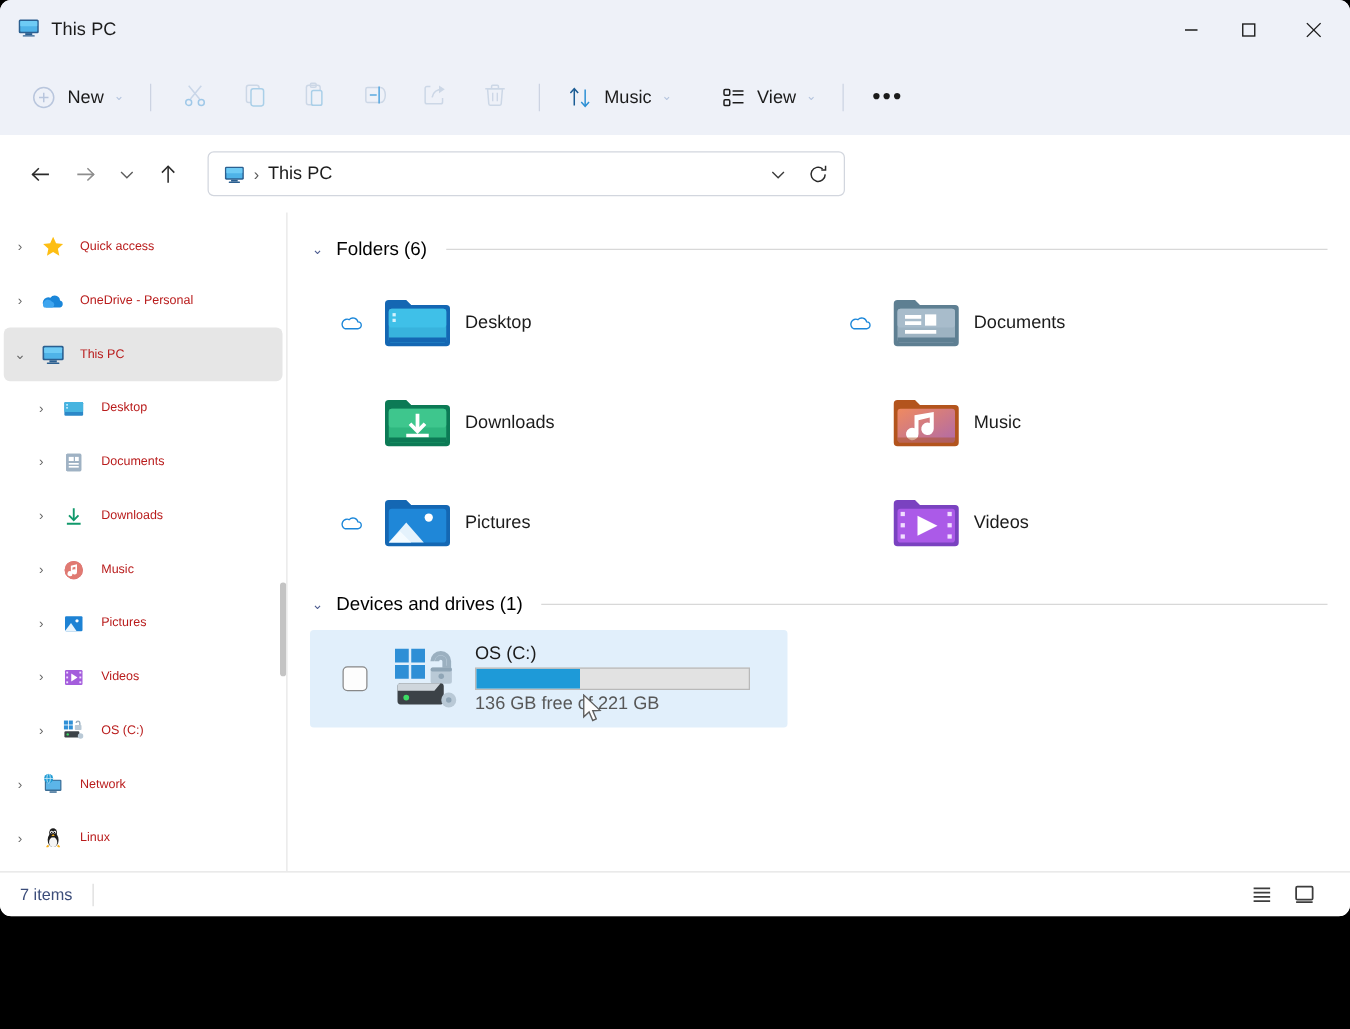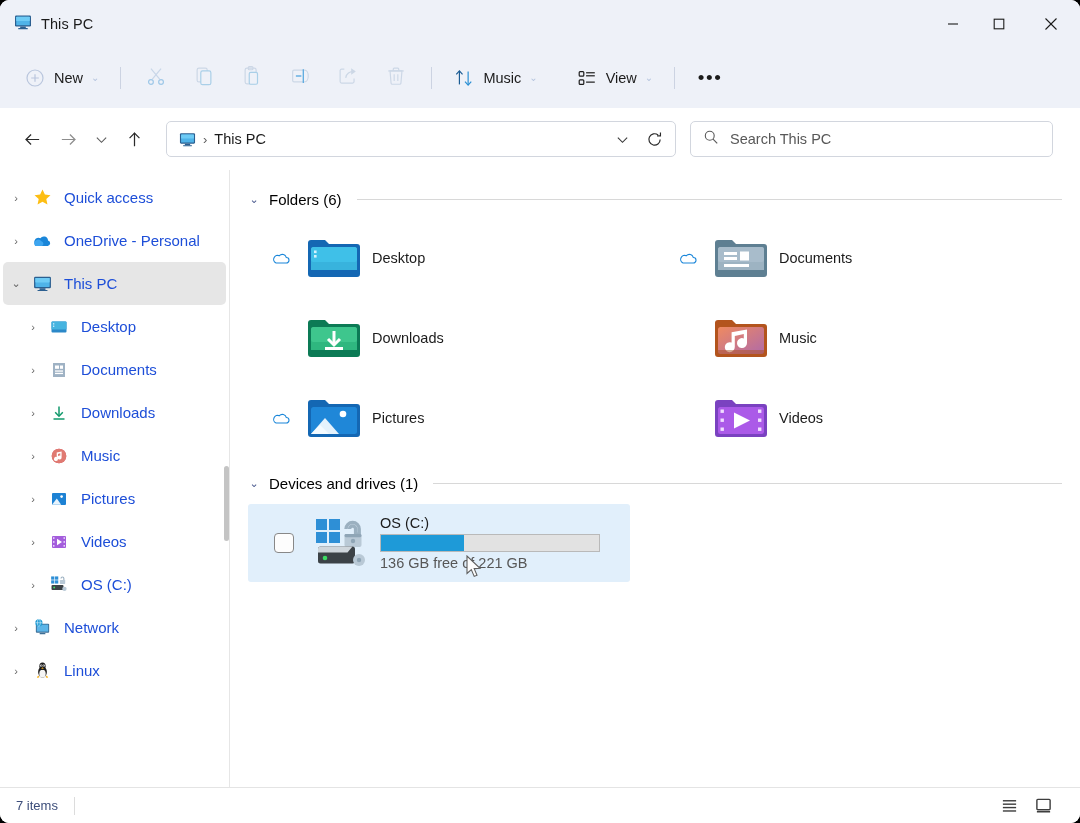--- a/index.html
+++ b/index.html
@@ -5,21 +5,21 @@
   * { box-sizing: border-box; margin: 0; padding: 0; }
   html, body {
     width: 1080px; height: 823px;
     background: #000;
     font-family: "Liberation Sans", sans-serif;
     overflow: hidden;
   }
 
   .window {
     position: absolute; left: 0; top: 0;
-    width: 1080px; height: 823px;
+    width: 1080px; height: 733px;
     background: #ffffff;
     border-radius: 9px;
     overflow: hidden;
     display: flex; flex-direction: column;
   }
 
   
   .titlebar {
     height: 48px; flex: 0 0 48px;
     background: #eef1f8;
@@ -122,21 +122,21 @@
     margin: 0 3px;
     padding-right: 8px;
   }
   .nav-item.selected { background: #e6e6e6; }
   .nav-exp {
     width: 26px; flex: 0 0 26px;
     display: flex; align-items: center; justify-content: center;
     color: #666; font-size: 11px;
   }
   .nav-ico { width: 26px; flex: 0 0 26px; display: flex; align-items: center; justify-content: center; }
-  .nav-label { font-size: 15px; color: #1d4ed8; margin-left: 9px; white-space: nowrap; }
+  .nav-label { font-size: 10px; color: #b91c1c; margin-left: 9px; white-space: nowrap; }
   .indent-1 { padding-left: 17px; }
 
   .sb-scroll {
     position: absolute; left: 224px; top: 296px;
     width: 5px; height: 75px; border-radius: 3px;
     background: #c4c4c4;
   }
 
   
   .content { flex: 1; overflow: hidden; position: relative; padding: 16px 18px 0 18px; }
@@ -408,29 +408,20 @@
         </div>
         <div class="addr-ico">
           <svg width="17" height="17" viewBox="0 0 18 18">
             <path d="M15 9 A6 6 0 1 1 12.8 4.3" fill="none" stroke="#2a2a2a" stroke-width="1.25"></path>
             <path d="M15.3 1.6 L15.3 5.2 L11.7 5.2" fill="none" stroke="#2a2a2a" stroke-width="1.25"></path>
           </svg>
         </div>
       </div>
     </div>
 
-    <div class="searchbox">
-      <span>
-        <svg width="16" height="16" viewBox="0 0 18 18">
-          <circle cx="7.6" cy="7.6" r="5" fill="none" stroke="#5a5a5a" stroke-width="1.25"></circle>
-          <line x1="11.3" y1="11.3" x2="16" y2="16.3" stroke="#5a5a5a" stroke-width="1.25"></line>
-        </svg>
-      </span>
-      <span class="search-ph">Search This PC</span>
-    </div>
   </div>
 
   <div class="body">
 
     <div class="sidebar">
 
       <div class="nav-item">
         <span class="nav-exp">›</span>
         <span class="nav-ico">
           <svg width="19" height="19" viewBox="0 0 20 20">

